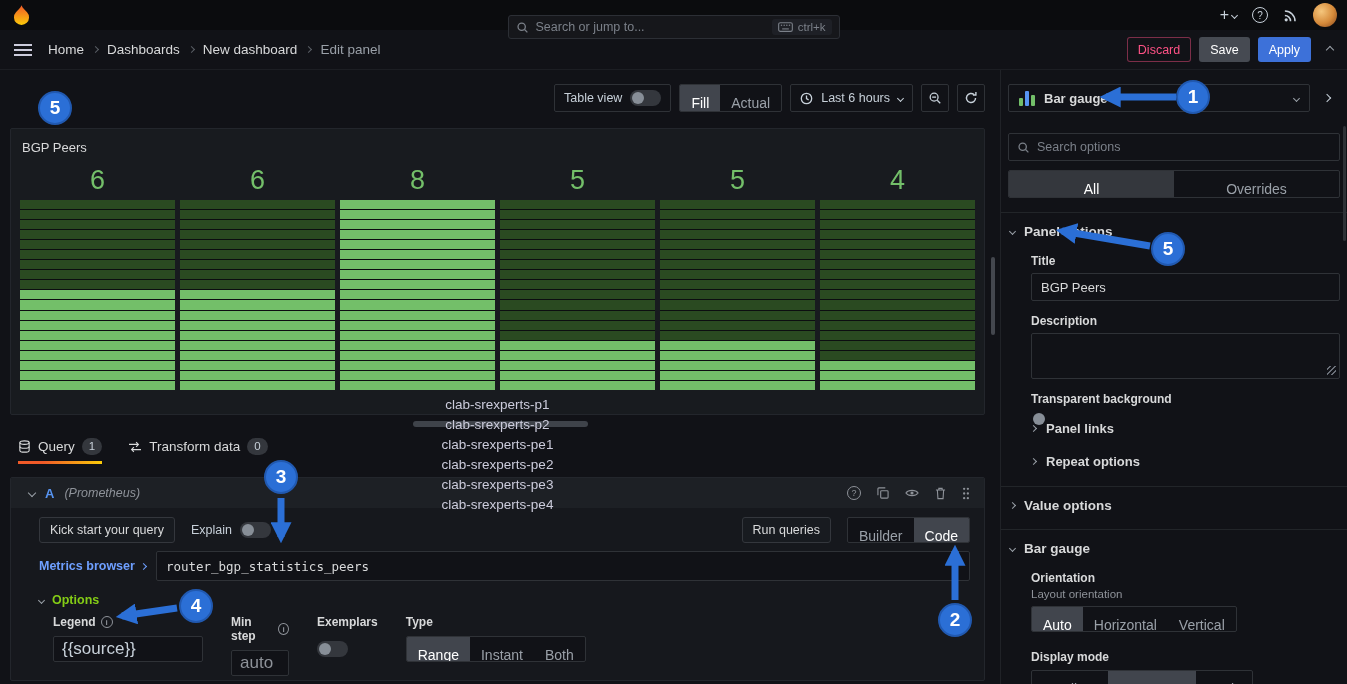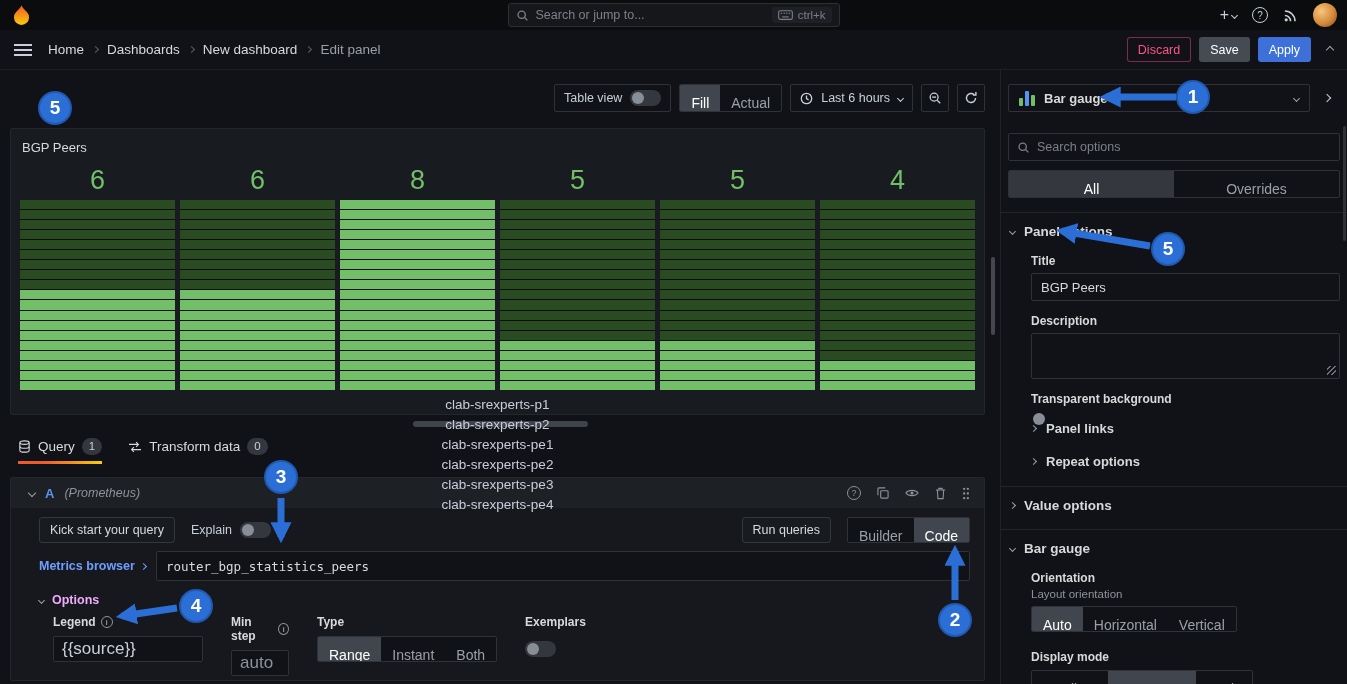--- a/index.html
+++ b/index.html
@@ -4,21 +4,21 @@
 <style>
   * { margin:0; padding:0; box-sizing:border-box; }
   html,body { width:1347px; height:684px; overflow:hidden; background:#111217;
     font-family:"Liberation Sans",sans-serif; color:#ccccdc; font-size:13px; }
   body { position:relative; }
   svg { display:block; }
 
   
   .topbar { height:30px; background:#0b0c0e; display:flex; align-items:center; padding:0 12px; position:relative; }
   .logo { display:flex; align-items:center; cursor:pointer; }
-  .searchbox { position:absolute; left:50%; transform:translateX(-50%); top:3px; width:332px; height:24px;
+  .searchbox { position:absolute; left:50%; transform:translateX(-50%); top:15px; width:332px; height:24px;
     background:#16171b; border:1px solid #2c2f35; border-radius:3px; display:flex; align-items:center;
     gap:7px; padding:0 7px; color:#7b8089; }
   .searchbox input { flex:1; background:transparent; border:0; outline:0; color:#9aa0a8; font-size:12.5px; font-family:inherit; }
   .searchbox input::placeholder { color:#7b8089; }
   .kbd { display:flex; align-items:center; gap:5px; font-size:11.5px; color:#7b8089; background:#1e2averageconflict;}
   .kbd { background:#1e2026; border-radius:3px; padding:2px 6px; }
   .top-right { position:absolute; right:10px; top:0; height:30px; display:flex; align-items:center; gap:15px; color:#c7d0d9; }
   .plus-group { display:flex; align-items:center; gap:3px; cursor:pointer; }
   .plus-group::before { content:"+"; font-size:16px; line-height:1; color:#c7d0d9; }
   .circle-q { width:16px; height:16px; border:1.4px solid #c7d0d9; border-radius:50%; display:flex; align-items:center; justify-content:center; font-size:10px; cursor:pointer; }
@@ -98,21 +98,21 @@
   .help-q { width:14px; height:14px; border:1.2px solid currentColor; border-radius:50%; display:inline-flex; align-items:center; justify-content:center; font-size:9px; }
   .help-q::after { content:"?"; }
   .qrow2 { display:flex; align-items:center; gap:16px; padding:9px 14px 0 28px; }
   .btn-sec { height:26px; padding:0 10px; background:#181b20; border:1px solid #34373d; border-radius:3px; color:#d8d9da; font-size:12.5px; display:flex; align-items:center; cursor:pointer; }
   .lbl-inline { font-size:12.5px; color:#c7d0d9; display:flex; align-items:center; gap:8px; }
   .qrow2-right { margin-left:auto; display:flex; align-items:center; gap:16px; }
   .qrow3 { display:flex; align-items:center; gap:10px; padding:8px 14px 0 28px; }
   .link-blue { color:#6e9fff; font-size:12.5px; font-weight:600; display:flex; align-items:center; gap:6px; cursor:pointer; white-space:nowrap; }
   .code-input { flex:1; height:30px; background:#111217; border:1px solid #2f3237; border-radius:2px; color:#d8d9da;
     font-family:"DejaVu Sans Mono",monospace; font-size:12.5px; padding:0 9px; outline:0; }
-  .opts-head { display:flex; align-items:center; gap:8px; padding:12px 0 0 28px; font-size:12.5px; font-weight:700; color:#f0abfc; cursor:pointer; }
+  .opts-head { display:flex; align-items:center; gap:8px; padding:12px 0 0 28px; font-size:12.5px; font-weight:700; color:#84cc16; cursor:pointer; }
   .opts-row { display:flex; gap:28px; padding:8px 0 0 42px; }
   .fld { display:flex; flex-direction:column; gap:7px; }
   .fld-label { font-size:12px; font-weight:600; color:#d8d9da; display:flex; align-items:center; gap:5px; }
   .fld-label .info-i { width:12px; height:12px; font-size:8px; color:#8e9299; }
   .tinput { height:26px; background:#111217; border:1px solid #2f3237; border-radius:2px; color:#c7d0d9; font-size:17px; padding:0 8px; outline:0; font-family:inherit; }
   .fakesel { height:26px; background:#111217; border:1px solid #2f3237; border-radius:2px; color:#c7d0d9; font-size:12.5px; padding:0 9px; display:flex; align-items:center; gap:14px; cursor:pointer; }
   .seg-group.sm, .seg.sm { height:26px; }
 
   
   .viz-row { display:flex; align-items:center; gap:4px; }
@@ -489,33 +489,33 @@
         </div>
         <div class="fld" style="width:58px">
           <span class="fld-label">
               <span>Min step</span>
               <span class="info-i"></span>
             </span>
           <input class="tinput" style="color: rgb(142, 146, 153);" value="auto">
         </div>
         <div class="fld">
           <span class="fld-label">
+              <span>Exemplars</span>
+            </span>
+          <span class="toggle" style="margin-top:5px"></span>
+        </div>
+        <div class="fld">
+          <span class="fld-label">
               <span>Type</span>
             </span>
           <span class="seg-group sm">
             <span class="seg sm active">Range</span>
             <span class="seg sm">Instant</span>
             <span class="seg sm">Both</span>
           </span>
-        </div>
-        <div class="fld">
-          <span class="fld-label">
-              <span>Exemplars</span>
-            </span>
-          <span class="toggle" style="margin-top:5px"></span>
         </div>
       </div>
     </div>
   </div>
 
   <aside class="sidebar">
     <div class="viz-row">
       <div class="viz-picker">
         <span class="viz-icon">
           <i style="height:8px;background:#73bf69"></i>

